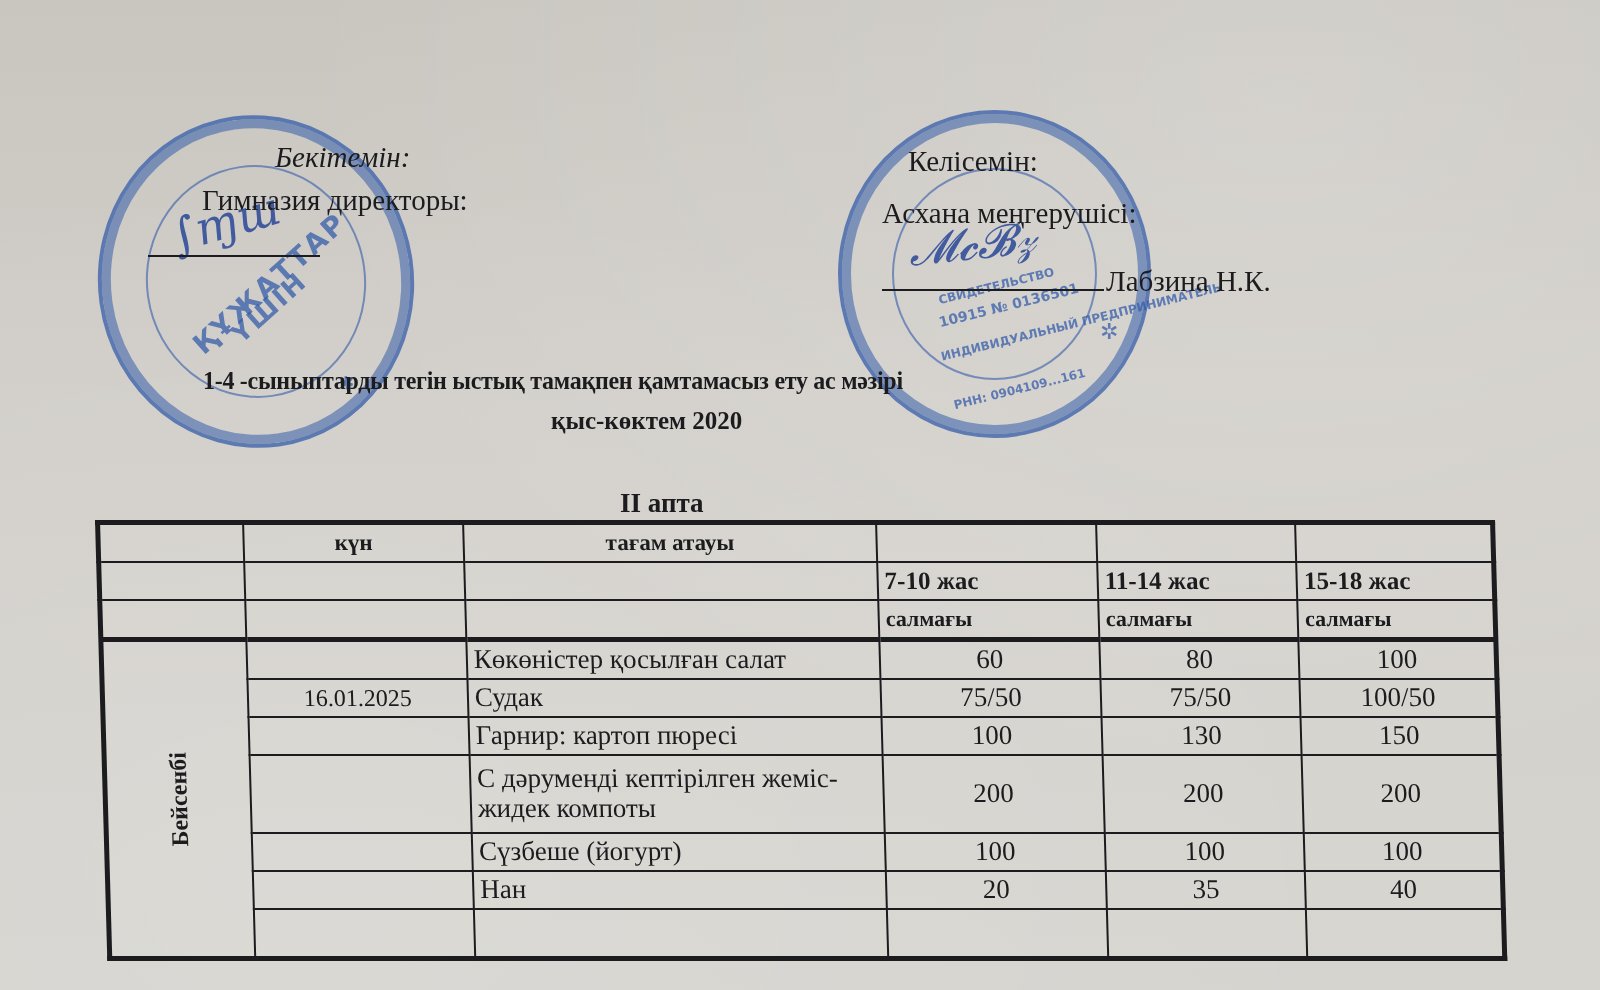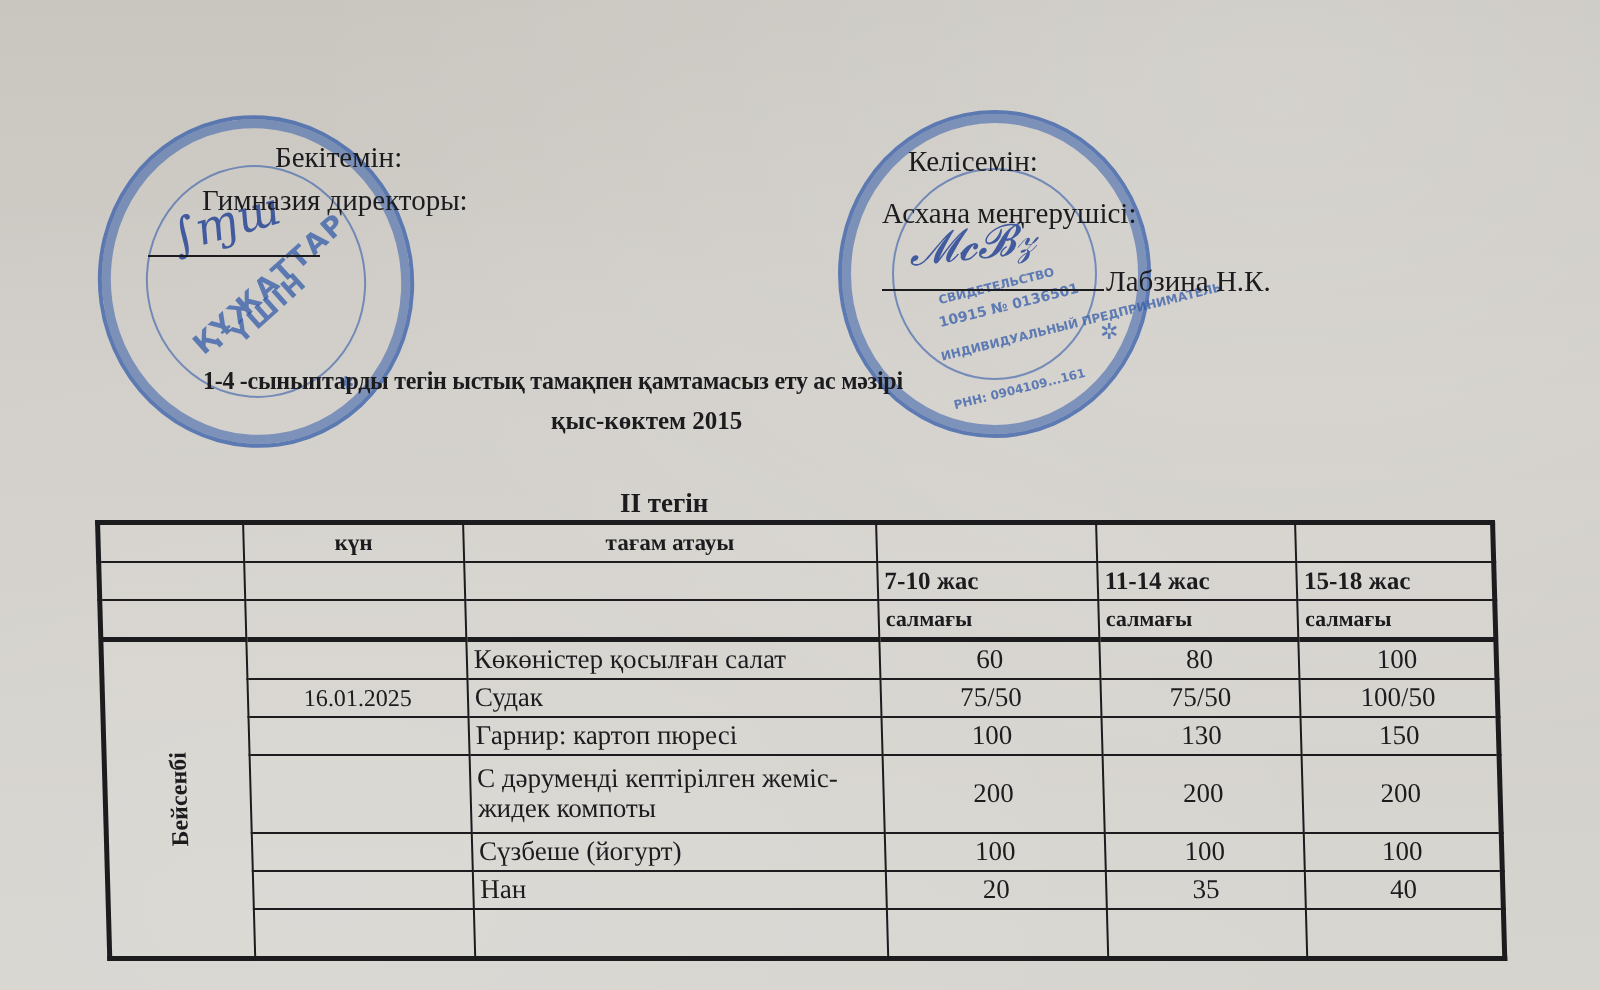--- a/index.html
+++ b/index.html
@@ -19,21 +19,21 @@
     font-family: "Liberation Serif", "DejaVu Serif", serif;
     color: #1c1c1f;
   }
   .abs { position: absolute; }
 
   
   .approve-block, .agree-block {
     font-size: 29px;
     line-height: 1;
   }
-  .approve-title   { left: 275px; top: 143px; }
+  .approve-title   { left: 275px; top: 143px; font-style: italic; }
   .approve-role    { left: 202px; top: 186px; text-align: center; }
   .approve-sign    { left: 148px; top: 233px; }
   .agree-title     { left: 908px; top: 147px; }
   .agree-role      { left: 882px; top: 199px; }
   .agree-sign      { left: 882px; top: 243px; margin-top: 24px; }
   .sign-line {
     display: inline-block;
     border-bottom: 2px solid #1c1c1f;
     vertical-align: baseline;
     height: 22px;
@@ -192,22 +192,22 @@
   <span class="sign-line left"></span>
 </div>
 
 <div class="abs agree-block agree-title">Келісемін:</div>
 <div class="abs agree-block agree-role">Асхана меңгерушісі:</div>
 <div class="abs agree-block agree-sign">
   <span class="sign-line right"></span><span>Лабзина Н.К.</span>
 </div>
 
 <div class="abs doc-title">1-4 -сыныптарды тегін ыстық тамақпен қамтамасыз ету ас мәзірі</div>
-<div class="abs doc-subtitle">қыс-көктем  2015</div>
-<div class="abs week-label">II тегін</div>
+<div class="abs doc-subtitle">қыс-көктем  2020</div>
+<div class="abs week-label">II апта</div>
 
 <table class="menu-table">
   <colgroup>
     <col class="col-day">
       <col class="col-date">
       <col class="col-dish">
       <col class="col-a">
       <col class="col-b">
       <col class="col-c">
   </colgroup>

